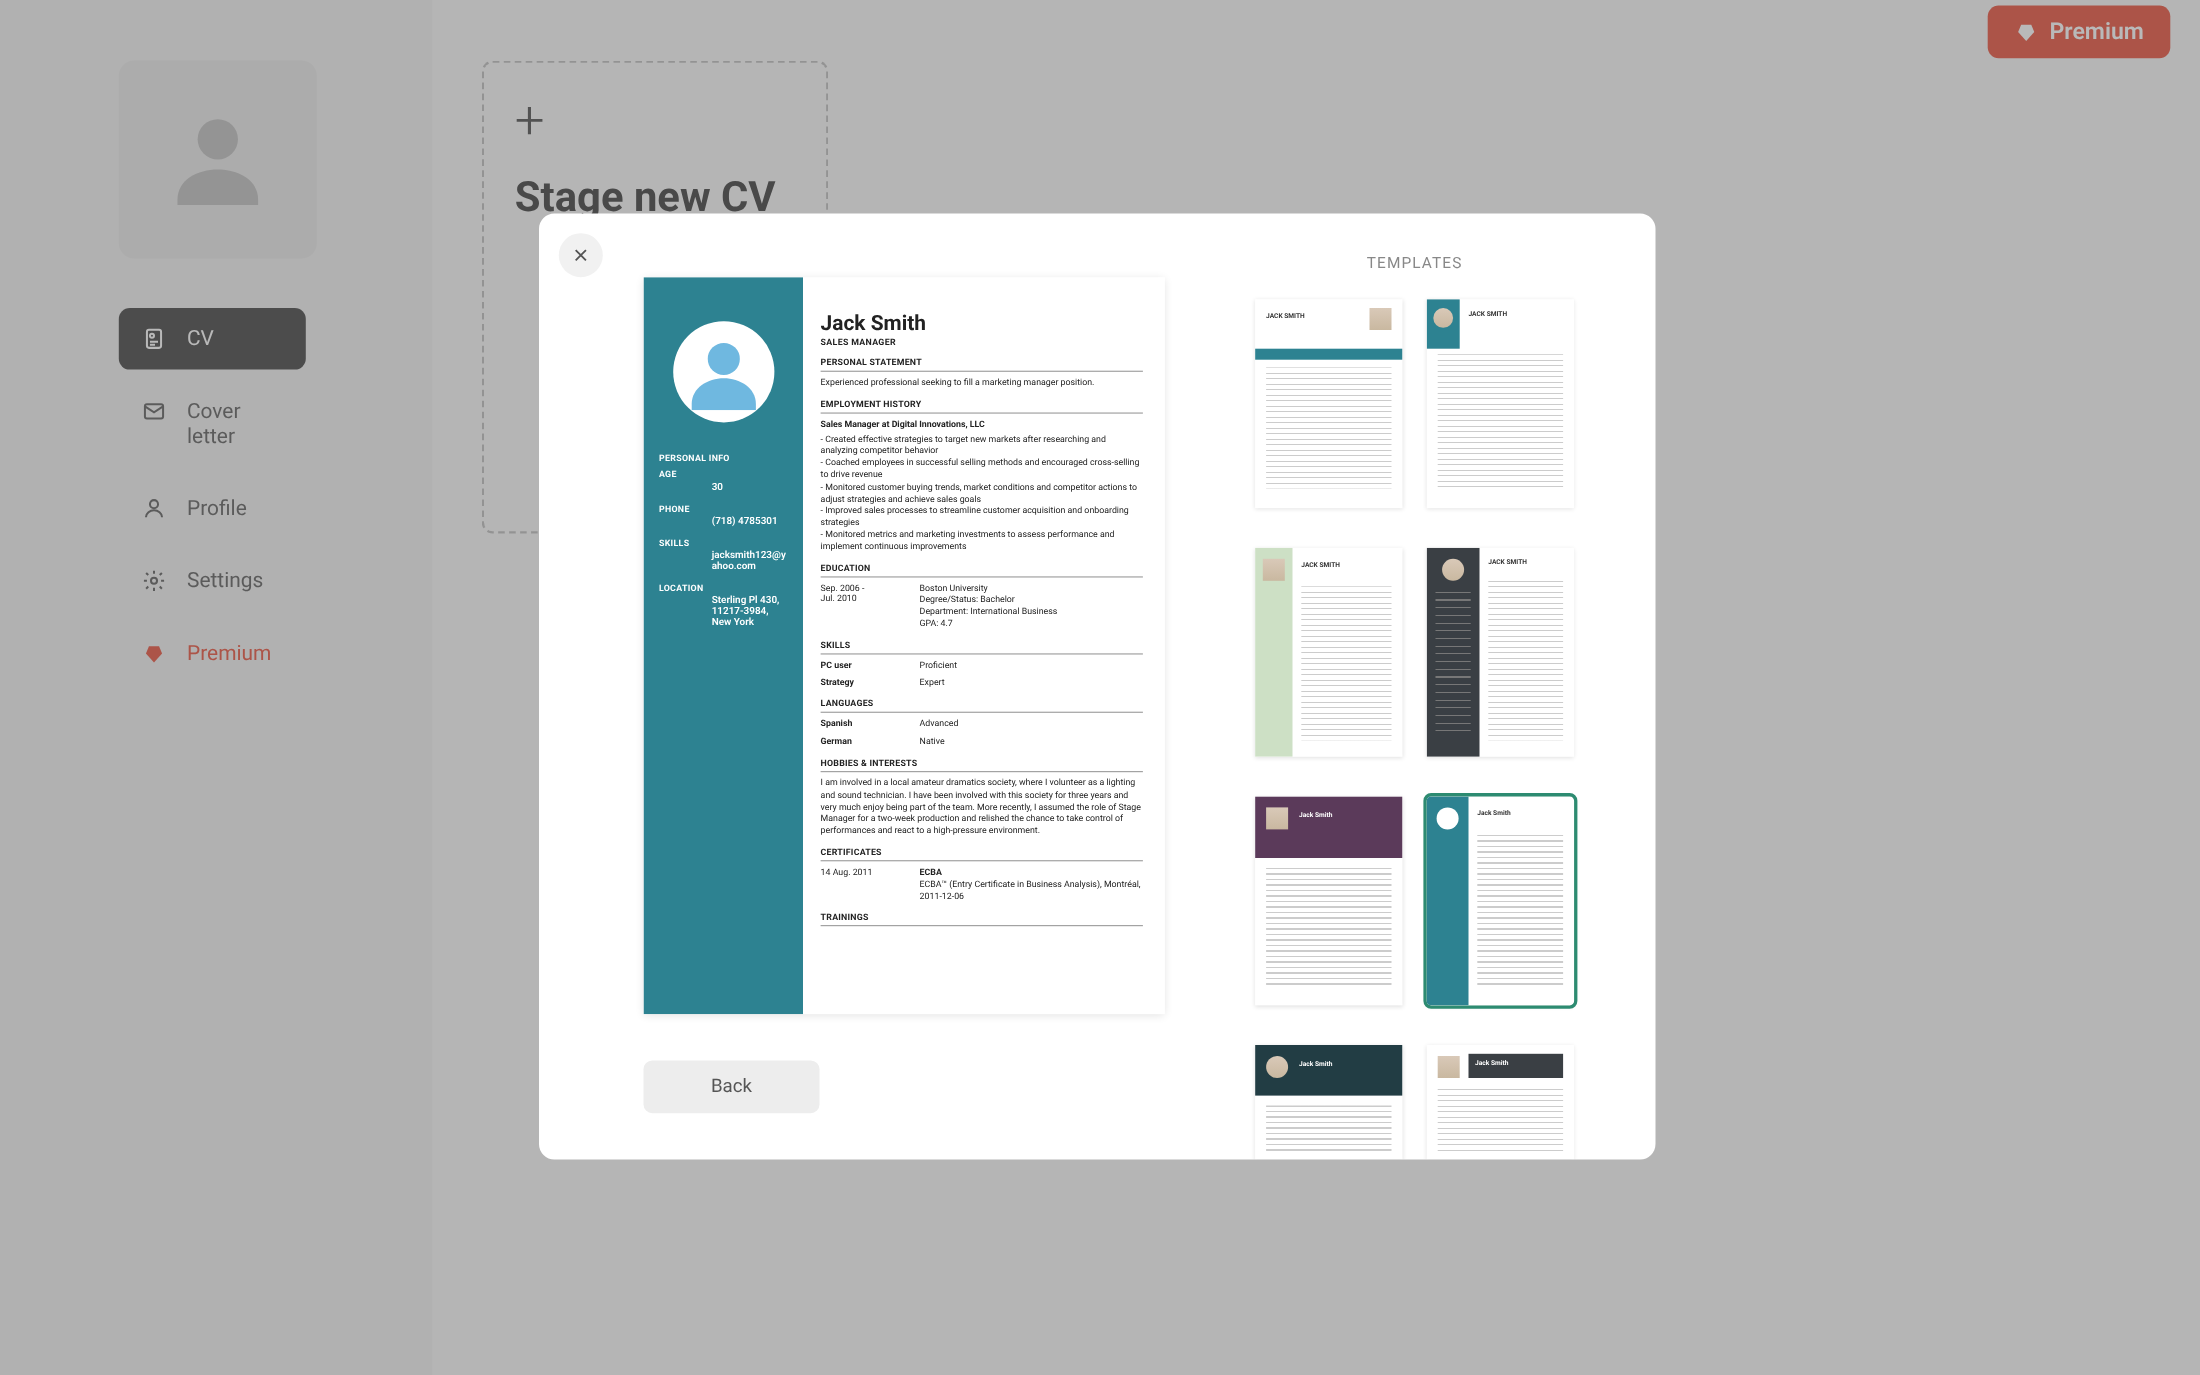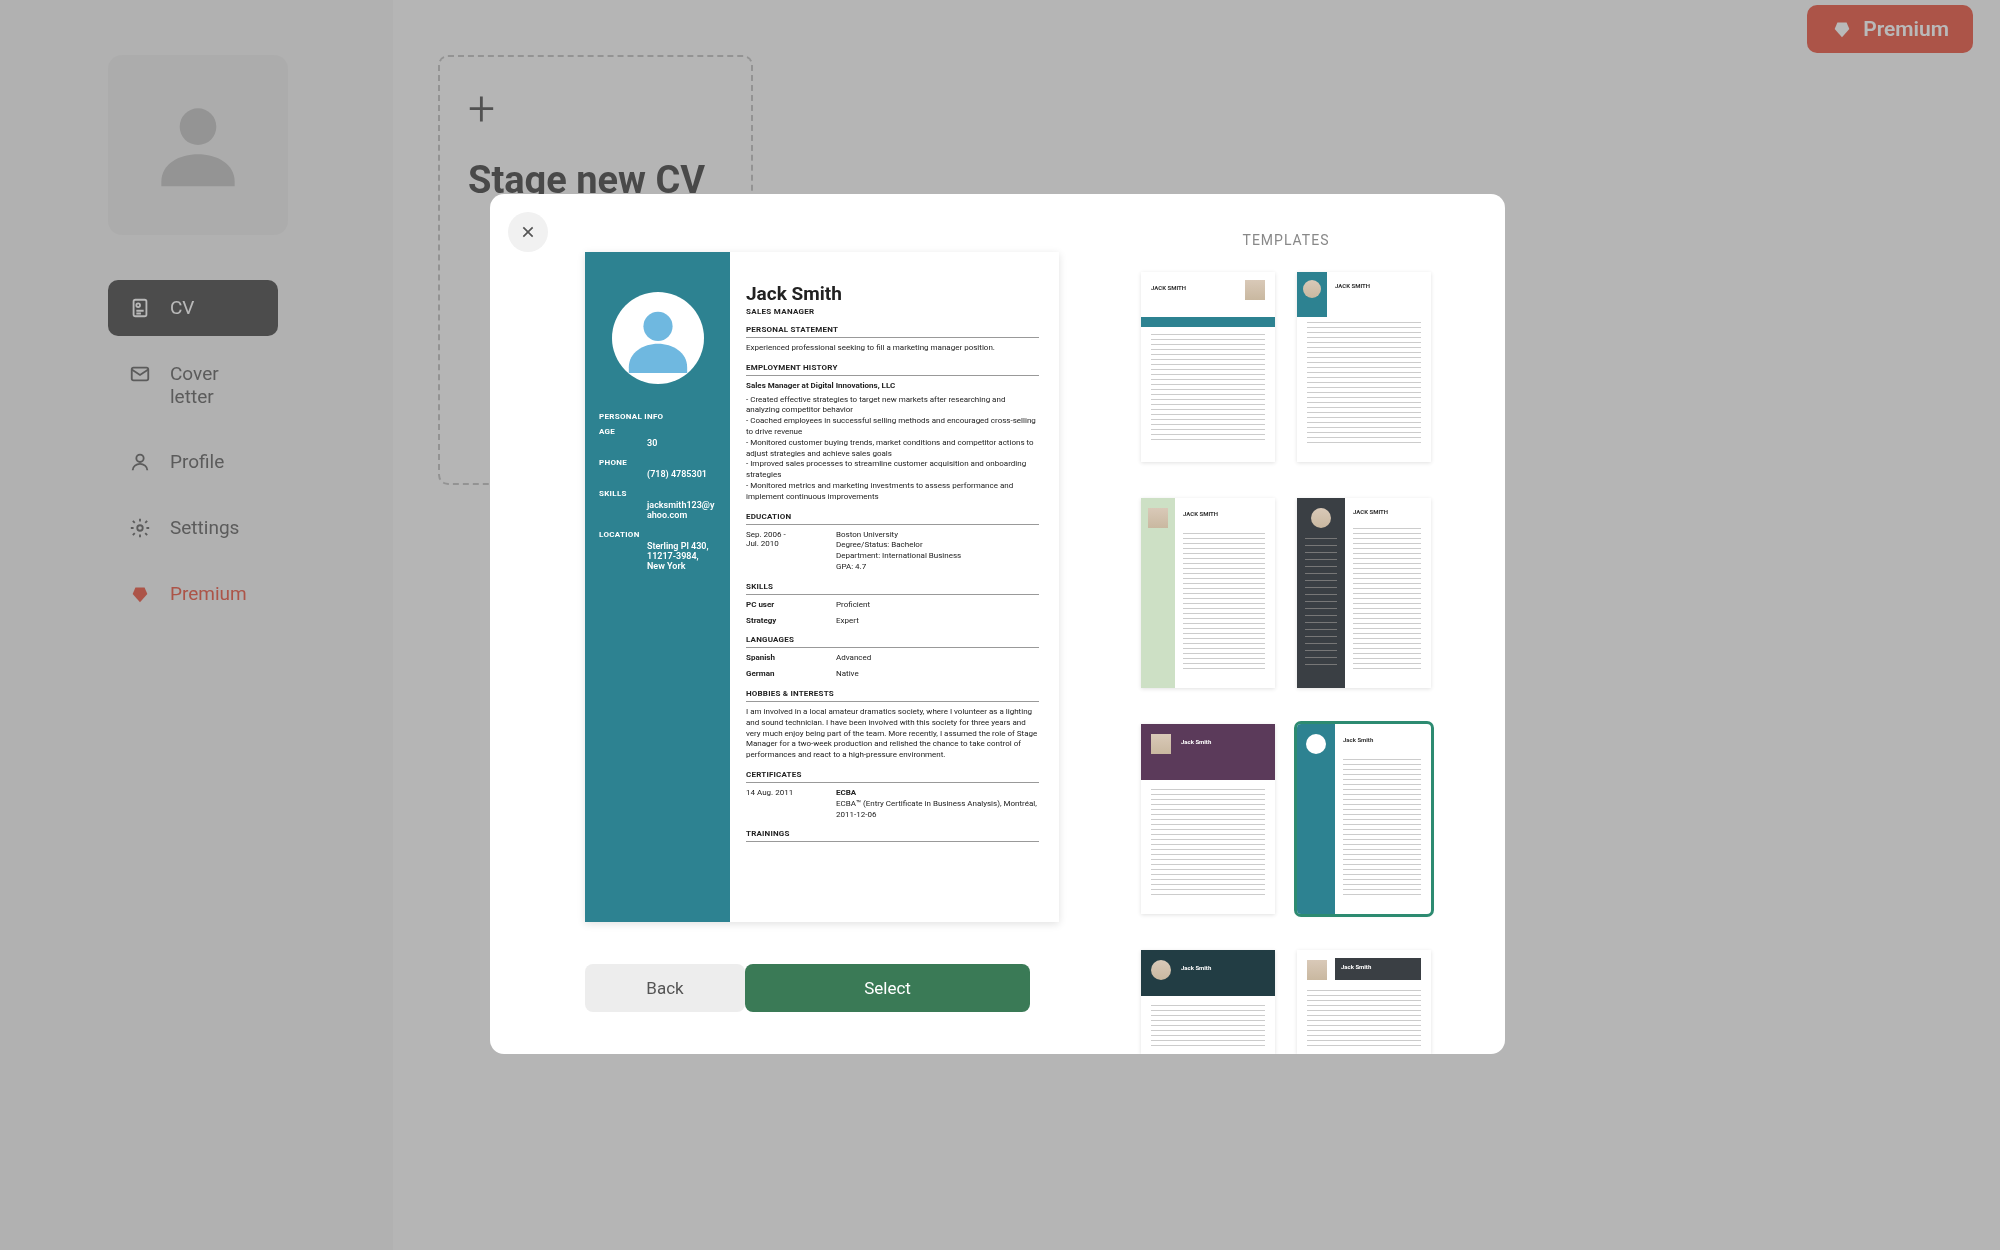--- a/index.html
+++ b/index.html
@@ -232,21 +232,20 @@
             <div>ECBA™ (Entry Certificate in Business Analysis), Montréal, 2011-12-06</div>
           </div>
         </div>
 
         <div class="cv-sec">TRAININGS</div>
       </div>
     </div>
 
     <div class="modal-actions">
       <div class="btn btn-back">Back</div>
-      <div class="btn btn-select">Select</div>
     </div>
   </div>
 
   <div class="modal-right">
     <div class="tpl-head">TEMPLATES</div>
     <div class="tpl-grid">
 
       <div class="tpl">
           <div class="tpl-inner">
         <div class="t-txt" style="top:12px;left:10px">JACK SMITH</div>

